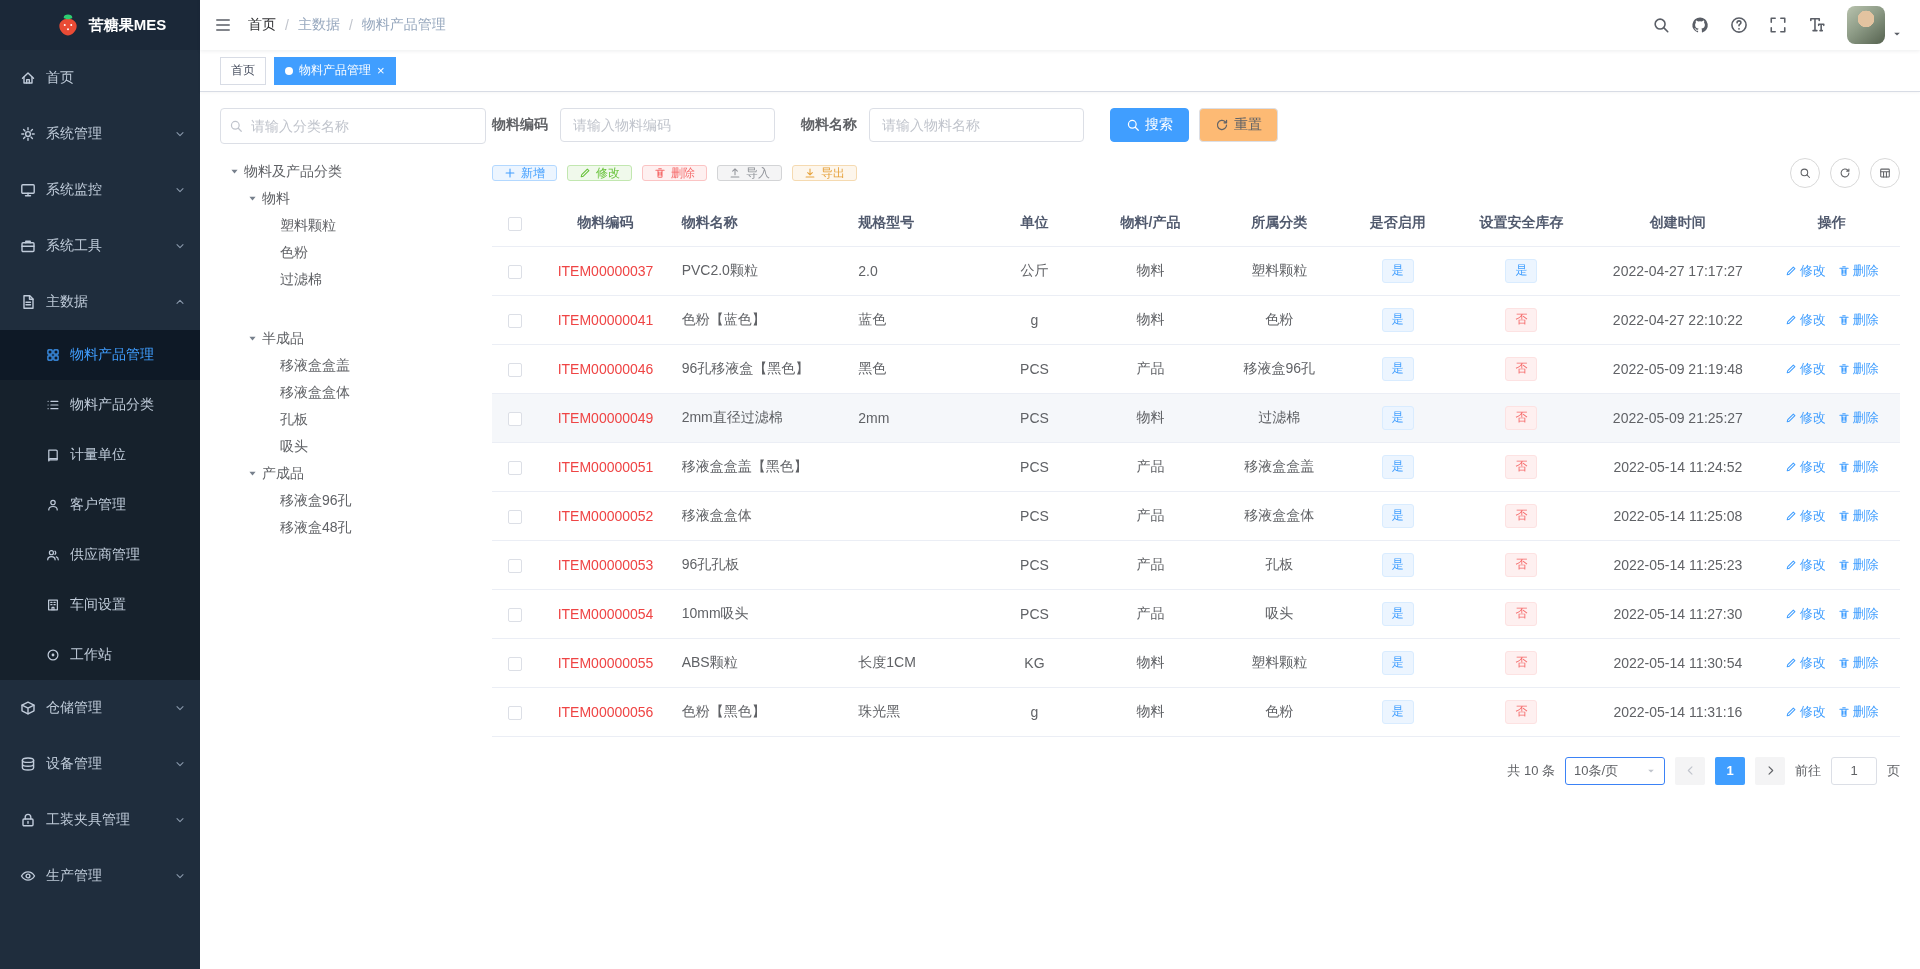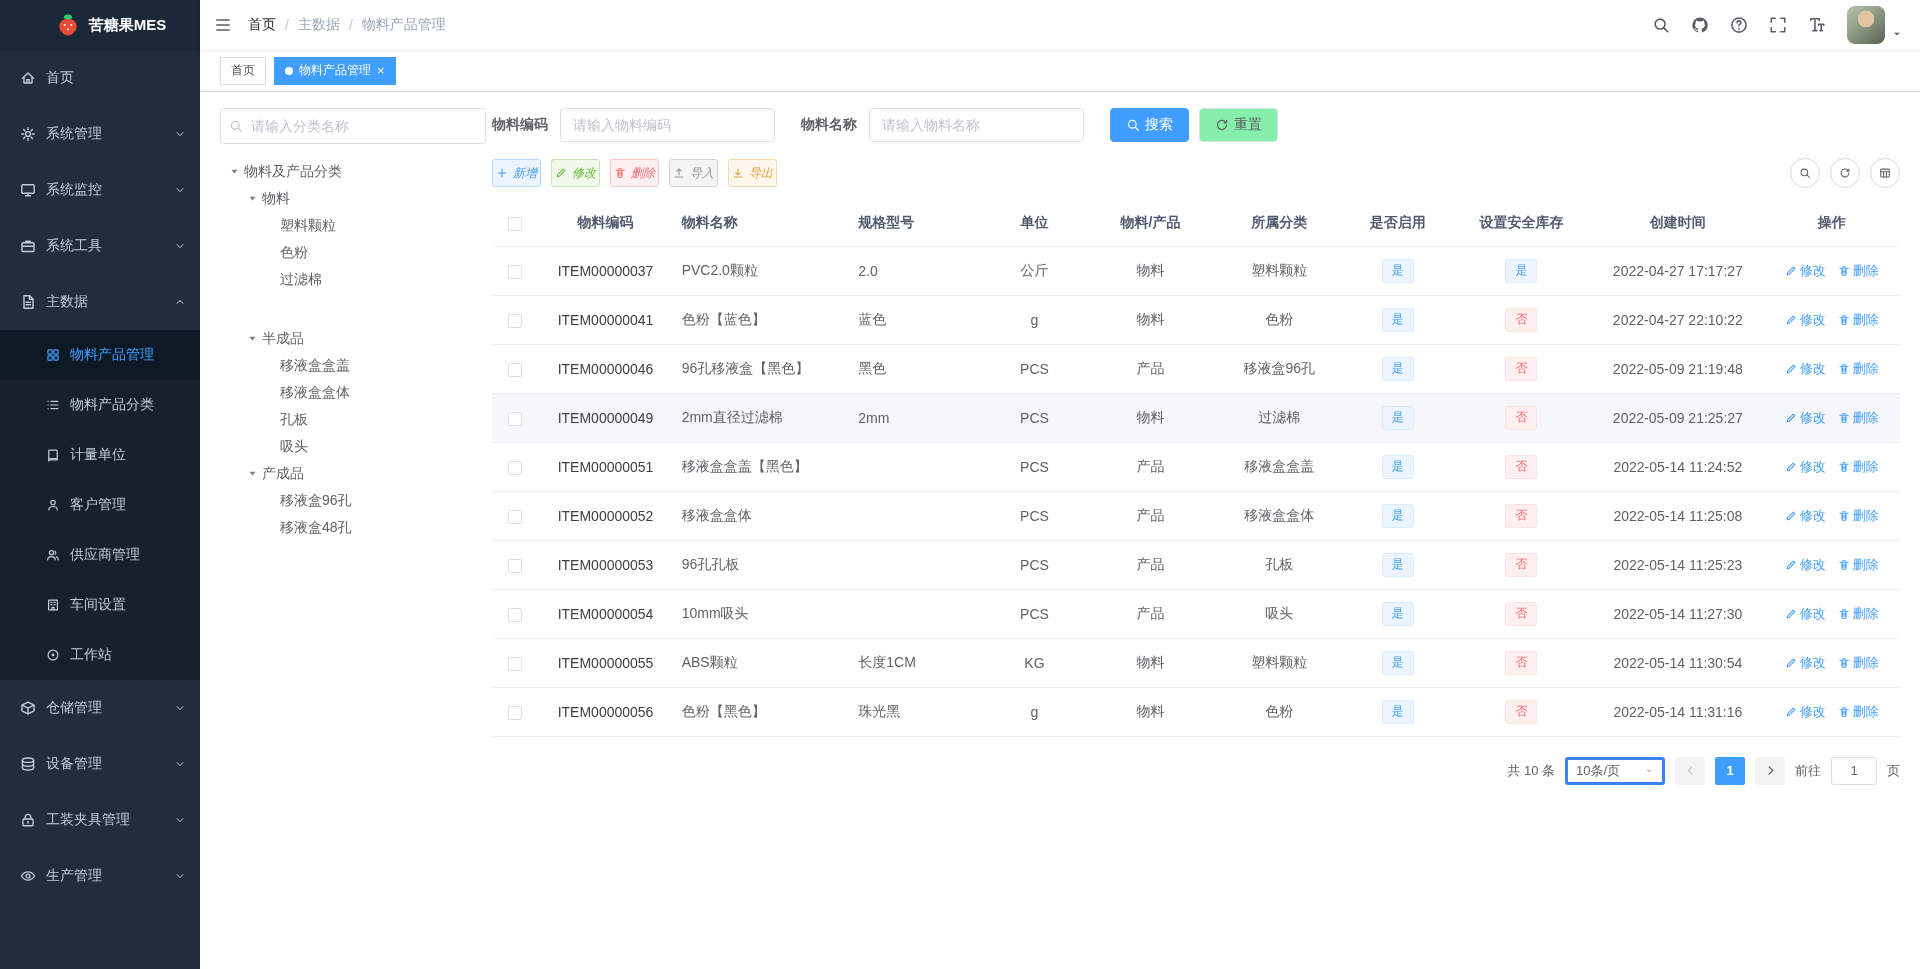--- a/index.html
+++ b/index.html
@@ -57,54 +57,54 @@
   .tree-caret.expanded svg { transform:rotate(90deg); }
   .tree-caret.leaf { visibility:hidden; }
 
   .table-panel { flex:1; min-width:0; display:flex; flex-direction:column; }
 
   .filter-bar { display:flex; align-items:center; margin-bottom:16px; }
   .filter-label { font-size:14px; color:#606266; font-weight:700; margin-right:12px; white-space:nowrap; }
   .filter-input { width:215px; height:34px; border:1px solid #dcdfe6; border-radius:4px; padding:0 12px; font-size:14px; color:#606266; outline:none; margin-right:26px; }
   .filter-input::placeholder { color:#c0c4cc; }
 
-  .btn { display:inline-flex; align-items:center; justify-content:center; gap:5px; border-radius:4px; border:1px solid #dcdfe6; background:#86efac; color:#606266; cursor:pointer; font-family:inherit; }
+  .btn { display:inline-flex; align-items:center; justify-content:center; gap:5px; border-radius:4px; border:1px solid #dcdfe6; background:#fdba74; color:#606266; cursor:pointer; font-family:inherit; }
   .bicon { display:inline-flex; font-size:12px; }
   .btn-search { background:#409eff; border-color:#409eff; color:#fff; height:34px; padding:0 15px; font-size:14px; margin-right:10px; }
   .btn-search .bicon { font-size:14px; }
   .btn-reset { height:34px; padding:0 15px; font-size:14px; }
   .btn-reset .bicon { font-size:14px; }
 
   .toolbar { display:flex; align-items:center; justify-content:space-between; margin-bottom:12px; }
   .toolbar-left { display:flex; gap:10px; }
-  .btn-sm { height:28px; padding:0 3px; font-size:12px; border-radius:3px;font-style:italic; }
+  .btn-sm { height:16px; padding:0 11px; font-size:12px; border-radius:3px; }
   .plain-primary { color:#409eff; background:#ecf5ff; border-color:#b3d8ff; }
   .plain-success { color:#67c23a; background:#f0f9eb; border-color:#c2e7b0; }
   .plain-danger  { color:#f56c6c; background:#fef0f0; border-color:#fbc4c4; }
   .plain-info    { color:#909399; background:#f4f4f5; border-color:#d3d4d6; }
   .plain-warning { color:#e6a23c; background:#fdf6ec; border-color:#f5dab1; }
   .toolbar-right { display:flex; gap:10px; }
   .tool-circle { width:30px; height:30px; border-radius:50%; border:1px solid #d9d9d9; background:#fff; color:#606266; display:inline-flex; align-items:center; justify-content:center; font-size:13px; cursor:pointer; }
 
   .data-table { width:100%; border-collapse:collapse; table-layout:fixed; }
   .data-table th, .data-table td { border-bottom:1px solid #ebeef5; padding:0 8px; overflow:hidden; white-space:nowrap; text-overflow:ellipsis; }
   .data-table thead th { height:46px; font-size:14px; font-weight:700; color:#515a6e; background:#fff; }
   .data-table tbody td { height:49px; font-size:14px; color:#606266; }
   .data-table tr.hover-row { background:#f5f7fa; }
   .al { text-align:left; } .ac { text-align:center; }
   .checkbox { width:14px; height:14px; border:1px solid #dcdfe6; border-radius:2px; background:#fff; display:inline-block; vertical-align:middle; cursor:pointer; }
-  .code-link { color:#404040; cursor:pointer;text-align:center; }
+  .code-link { color:#ef4444; cursor:pointer;text-align:center; }
   .tag { display:inline-flex; align-items:center; justify-content:center; height:24px; padding:0 9px; border-radius:3px; font-size:12px; border:1px solid; }
   .tag-yes { color:#409eff; background:#ecf5ff; border-color:#d9ecff; }
   .tag-no  { color:#f56c6c; background:#fef0f0; border-color:#fde2e2; }
   .op-link { color:#409eff; font-size:13px; display:inline-flex; align-items:center; gap:3px; margin:0 6px; cursor:pointer; }
   .op-link .bicon { font-size:12px; }
 
   .pagination { display:flex; align-items:center; justify-content:flex-end; gap:10px; margin-top:20px; font-size:13px; color:#606266; }
-  .page-size { width:100px; height:28px; border:3px solid #3b82f6; border-radius:3px; display:inline-flex; align-items:center; justify-content:space-between; padding:0 8px; cursor:pointer; background:#fff; }
+  .page-size { width:100px; height:28px; border:1px solid #3b82f6; border-radius:3px; display:inline-flex; align-items:center; justify-content:space-between; padding:0 8px; cursor:pointer; background:#fff; }
   .page-size .caret { display:inline-flex; font-size:10px; color:#c0c4cc; }
   .pager-btn { min-width:30px; height:28px; border:none; border-radius:2px; background:#f4f4f5; color:#606266; display:inline-flex; align-items:center; justify-content:center; font-size:13px; cursor:pointer; font-family:inherit; }
   .pager-btn.disabled { color:#c0c4cc; }
   .pager-btn.current { background:#409eff; color:#fff; font-weight:700; }
   .goto-input { width:46px; height:28px; border:1px solid #dcdfe6; border-radius:3px; text-align:center; font-size:13px; color:#606266; outline:none; }
 </style>
 </head>
 <body>
 
 <div class="app">

